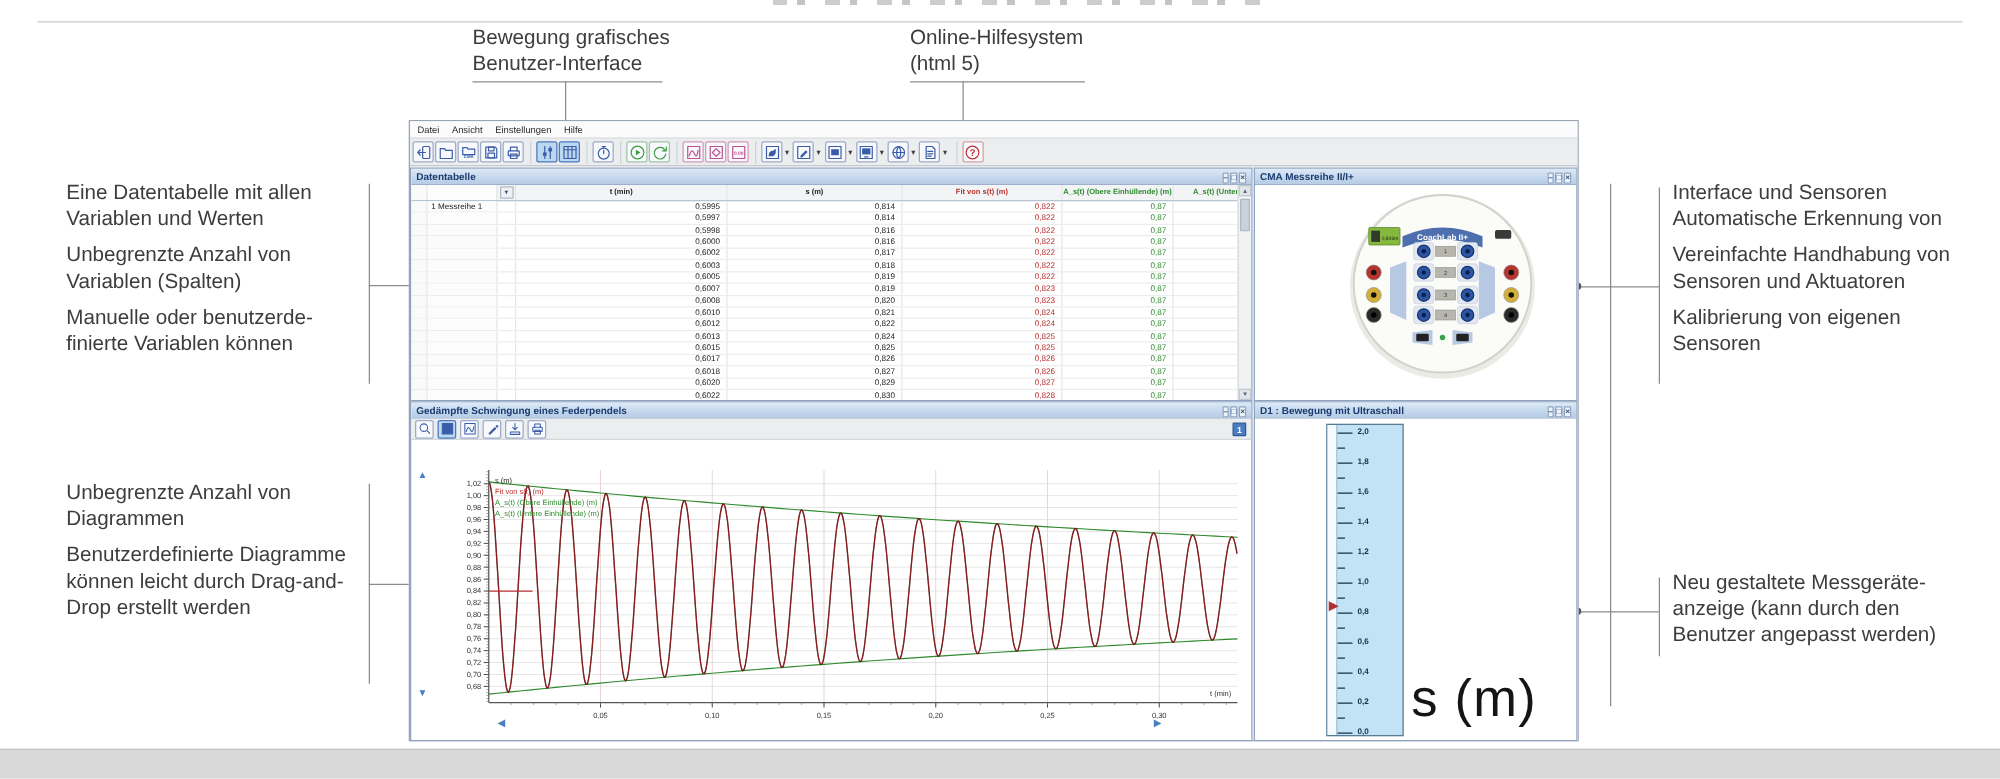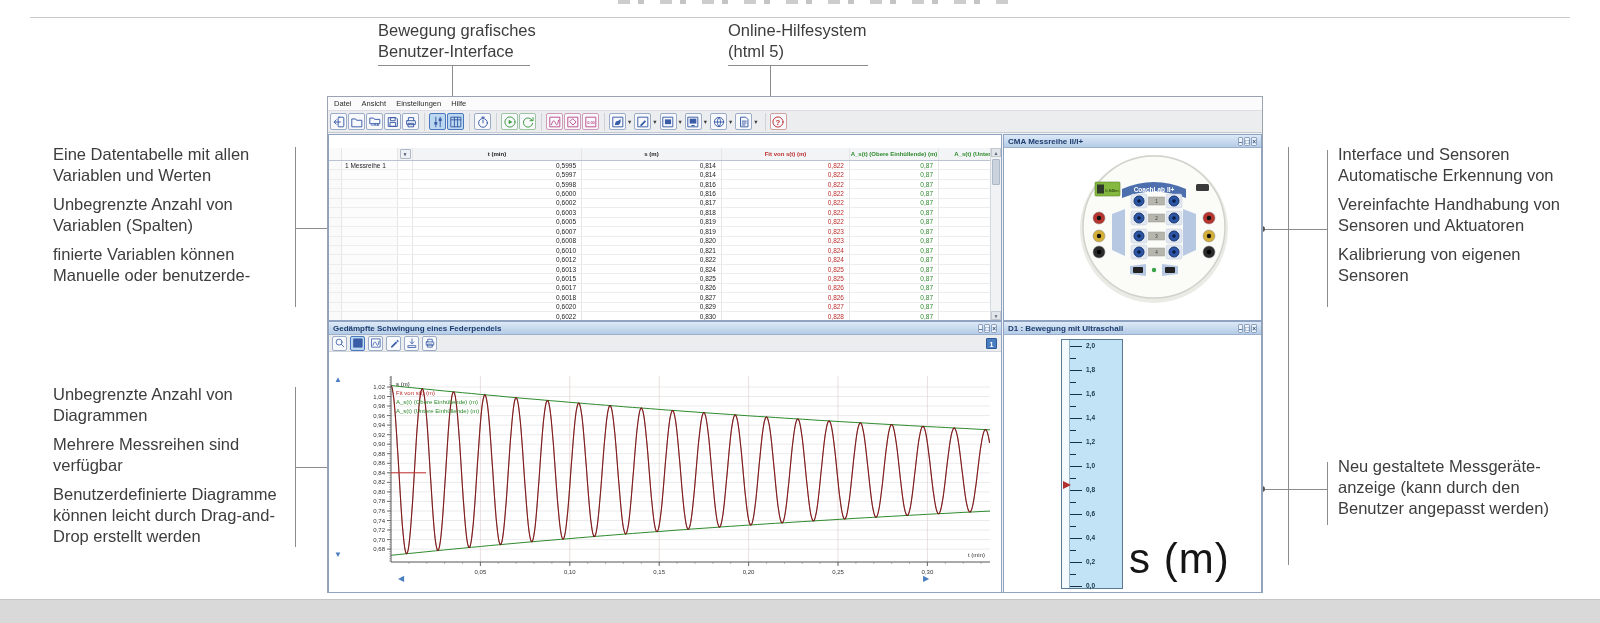--- a/index.html
+++ b/index.html
@@ -94,36 +94,32 @@
   <div class="ann" style="left:53px;top:144px;width:250px" id="ann-left-top">
       <div class="para">
         <div>Eine Datentabelle mit allen</div>
         <div>Variablen und Werten</div>
       </div>
       <div class="para">
         <div>Unbegrenzte Anzahl von</div>
         <div>Variablen (Spalten)</div>
       </div>
       <div class="para">
+        <div>Manuelle oder benutzerde-</div>
         <div>finierte Variablen können</div>
-        <div>Manuelle oder benutzerde-</div>
       </div>
     </div>
   <div class="ln" style="left:295px;top:147px;width:1px;height:160px"></div>
   <div class="ln" style="left:295px;top:228px;width:57px;height:1px"></div>
   <div class="dot" style="left:349px;top:225px"></div>
 
   <div class="ann" style="left:53px;top:384px;width:250px" id="ann-left-bottom">
       <div class="para">
         <div>Unbegrenzte Anzahl von</div>
         <div>Diagrammen</div>
-      </div>
-      <div class="para">
-        <div>Mehrere Messreihen sind</div>
-        <div>verfügbar</div>
       </div>
       <div class="para">
         <div>Benutzerdefinierte Diagramme</div>
         <div>können leicht durch Drag-and-</div>
         <div>Drop erstellt werden</div>
       </div>
     </div>
   <div class="ln" style="left:295px;top:387px;width:1px;height:160px"></div>
   <div class="ln" style="left:295px;top:467px;width:57px;height:1px"></div>
   <div class="dot" style="left:349px;top:464px"></div>
@@ -296,20 +292,25 @@
         <span class="tsep"></span>
         <span class="tbtn tone-red">
           <svg viewBox="0 0 16 16">
             <circle cx="8" cy="8" r="5.8"></circle>
             <text x="8" y="11" text-anchor="middle" font-size="9" font-weight="bold" fill="currentColor" stroke="none">?</text>
           </svg>
         </span>
       </div>
 
     <div class="panel p-table">
+      <div class="tbar">
+        <span>Datentabelle</span>
+        <span class="sp"></span>
+        <span class="wbtns"><span class="wbtn">–</span><span class="wbtn">□</span><span class="wbtn">×</span></span>
+      </div>
       <div id="datatable" style="position:absolute;left:0;top:13px;right:11px;bottom:0;overflow:hidden">
           <div class="trow thead">
             <span class="tc gut"></span>
             <span class="tc hd runc"></span>
             <span class="tc ddc">
               <span class="ddbtn">▾</span>
             </span>
             <span class="tc hd" style="width: 169px; color: rgb(34, 34, 34);">t (min)</span>
             <span class="tc hd" style="width: 140px; color: rgb(34, 34, 34);">s (m)</span>
             <span class="tc hd" style="width: 128px; color: rgb(187, 46, 46);">Fit von s(t) (m)</span>

